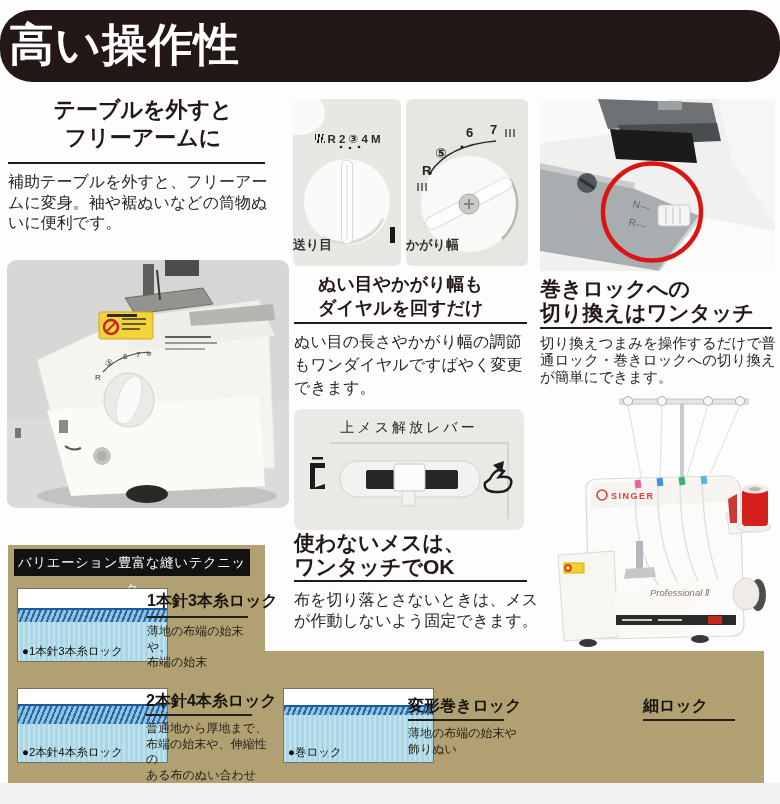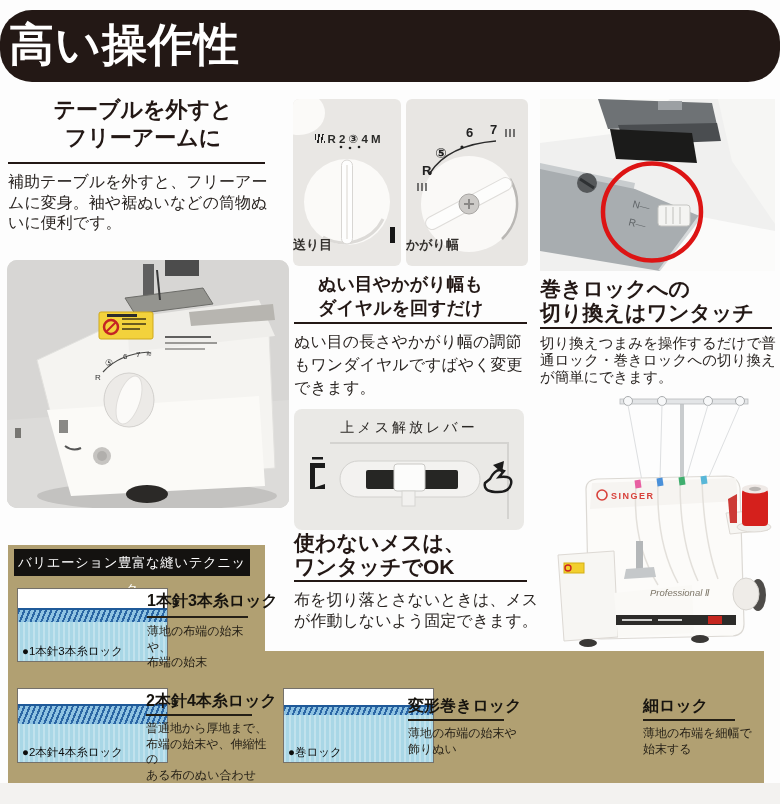--- a/index.html
+++ b/index.html
@@ -313,17 +313,15 @@
     <div class="sw-fabric" style="top:26px;"></div>
     <div class="sw-caption">●巻ロック</div>
   </div>
   <div class="abs tech-title" style="left:408px;top:696px;">変形巻きロック</div>
   <div class="abs tech-rule" style="left:408px;top:719px;width:96px;"></div>
   <div class="abs tech-desc pre" style="left:408px;top:726px;width:120px;">薄地の布端の始末や
 飾りぬい</div>
 
   <div class="abs tech-title" style="left:643px;top:696px;">細ロック</div>
   <div class="abs tech-rule" style="left:643px;top:719px;width:92px;"></div>
-  <div class="abs tech-desc pre" style="left:643px;top:726px;width:125px;">薄地の布端を細幅で
-始末する</div>
 
   <div class="abs" style="left:0;top:783px;width:780px;height:21px;background:#f3f2f0;"></div>
 </div>
 
 </body></html>

